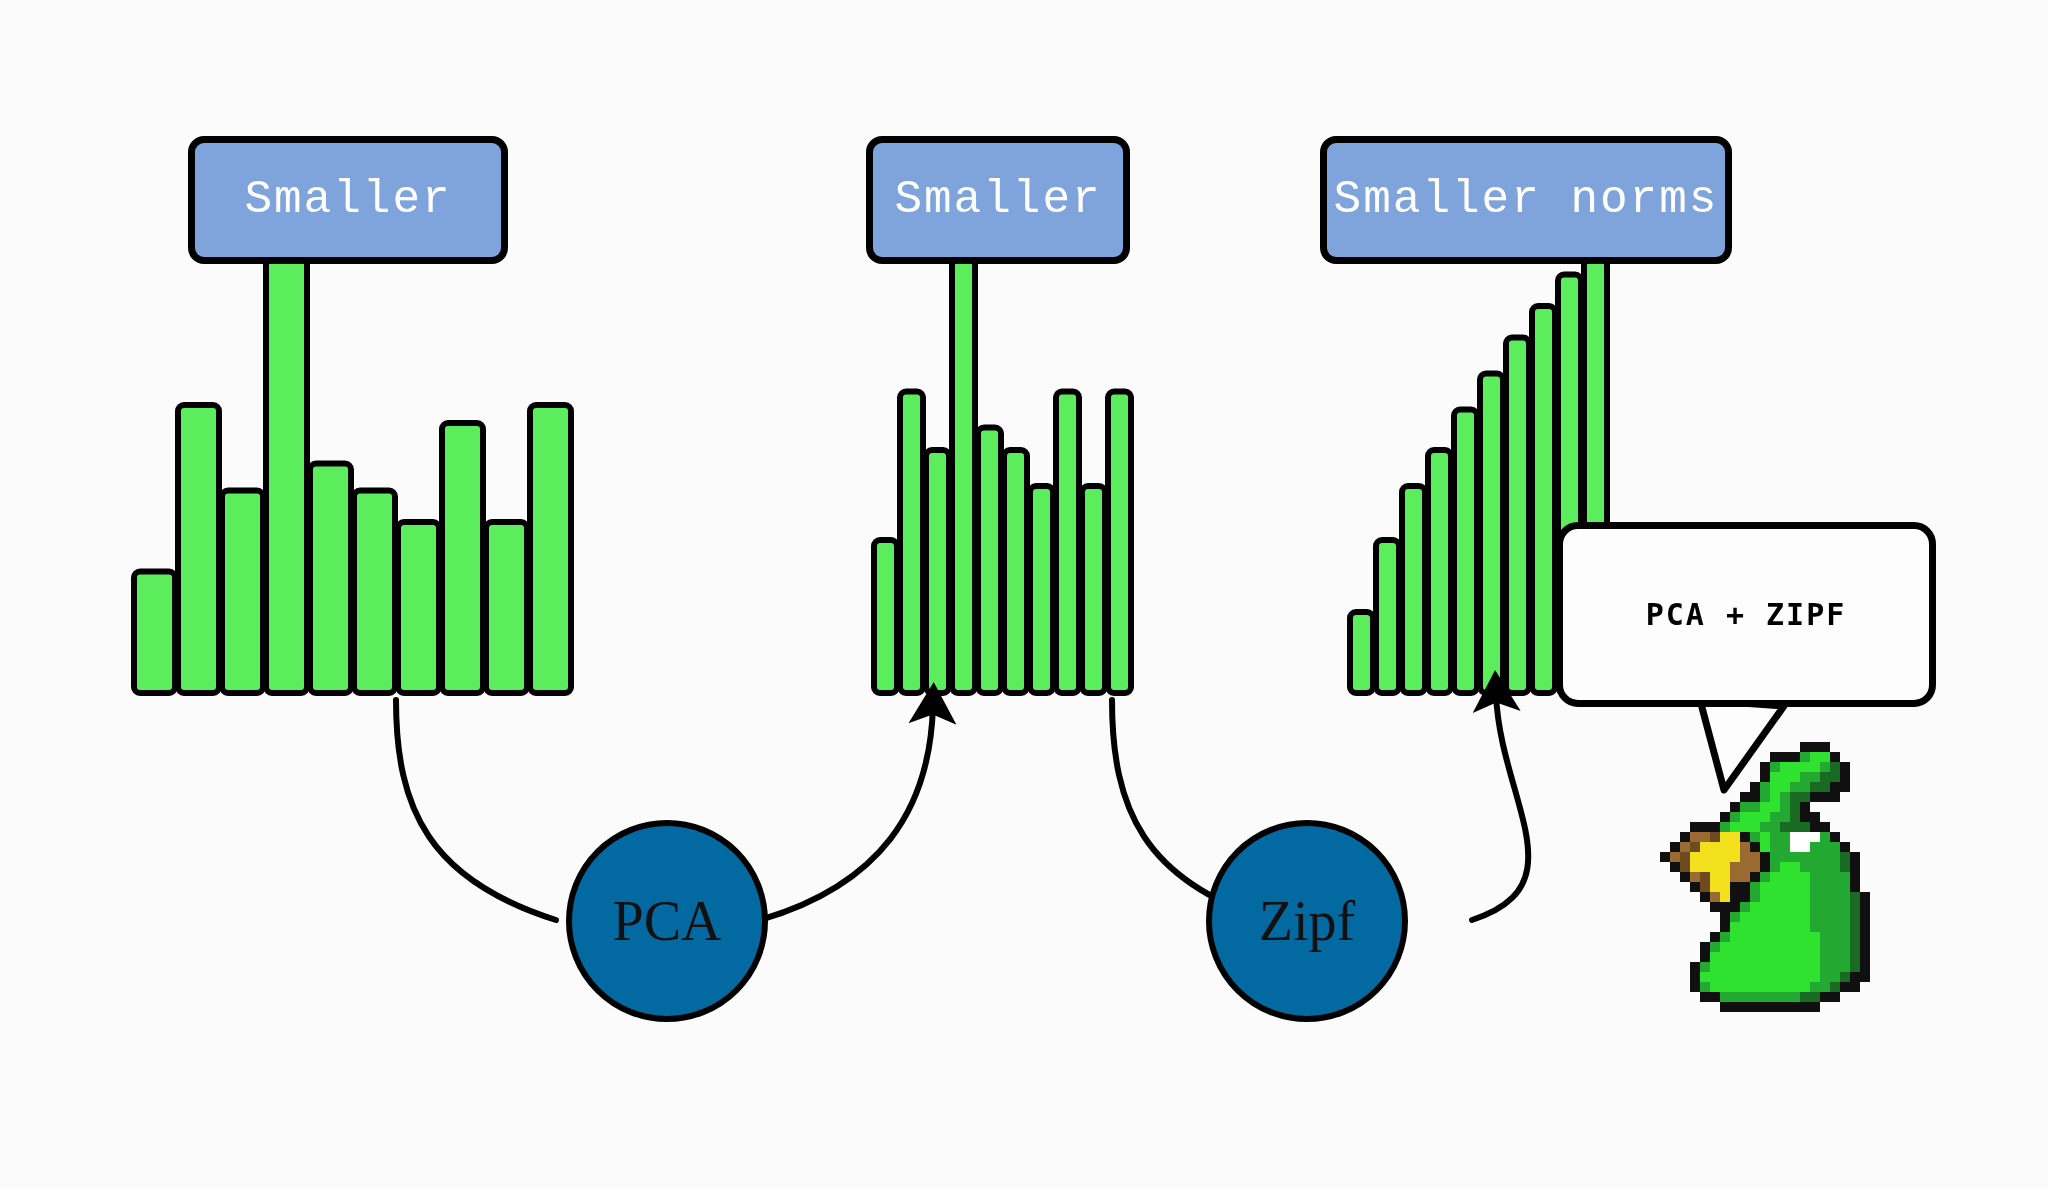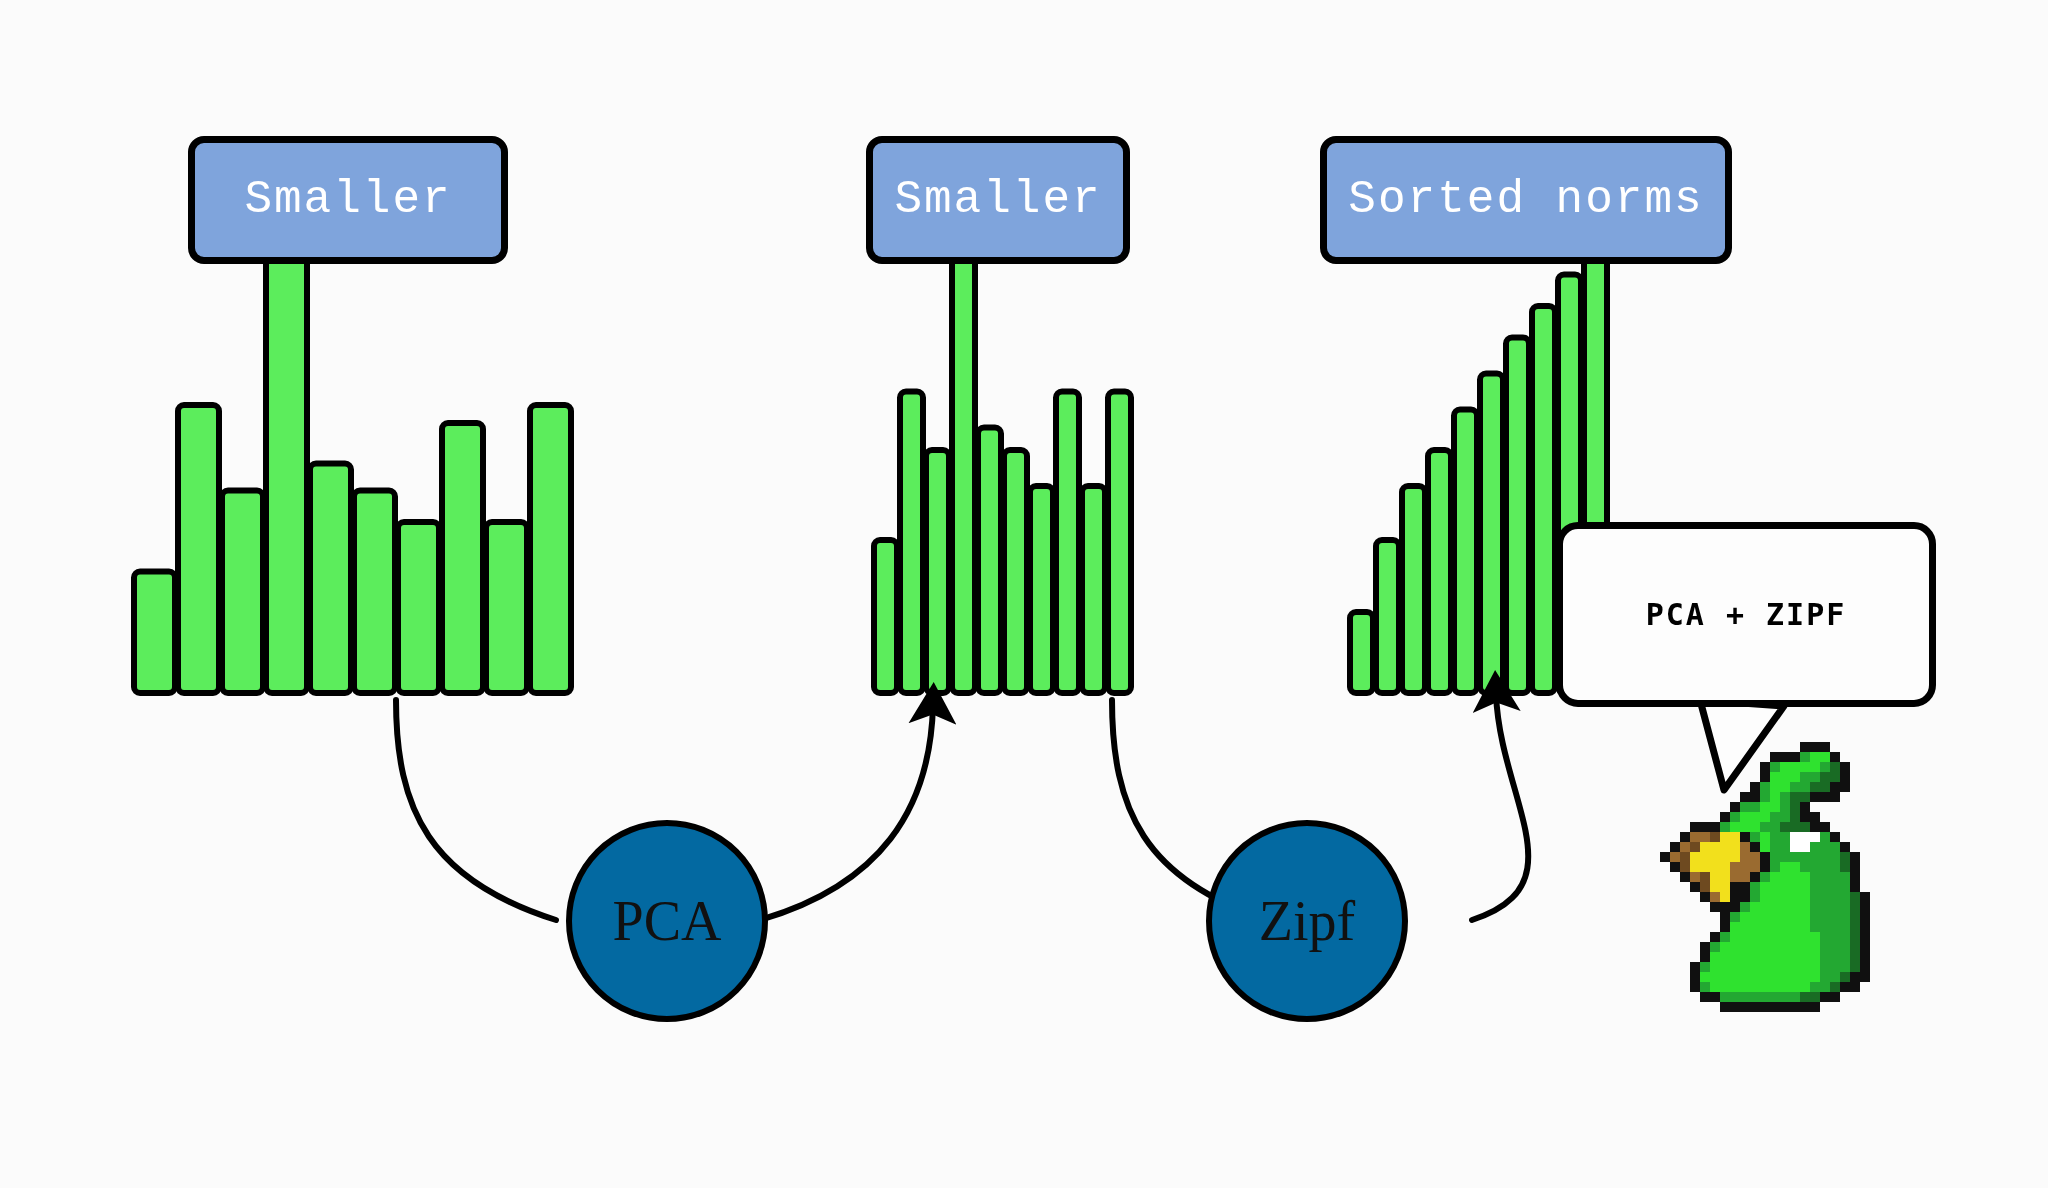--- a/index.html
+++ b/index.html
@@ -165,21 +165,21 @@
 
   <div class="panel-label" id="label-regular" style="left:188px; top:136px; width:320px; height:128px;">
     <span>Smaller</span>
   </div>
 
   <div class="panel-label" id="label-smaller" style="left:866px; top:136px; width:264px; height:128px;">
     <span>Smaller</span>
   </div>
 
   <div class="panel-label" id="label-sorted" style="left:1320px; top:136px; width:412px; height:128px;">
-    <span>Sorted norms</span>
+    <span>Smaller norms</span>
   </div>
 
   <div class="node-circle" id="node-pca" style="left:566px; top:820px;">
     <span>PCA</span>
   </div>
 
   <div class="node-circle" id="node-zipf" style="left:1206px; top:820px;">
     <span>Zipf</span>
   </div>
 

